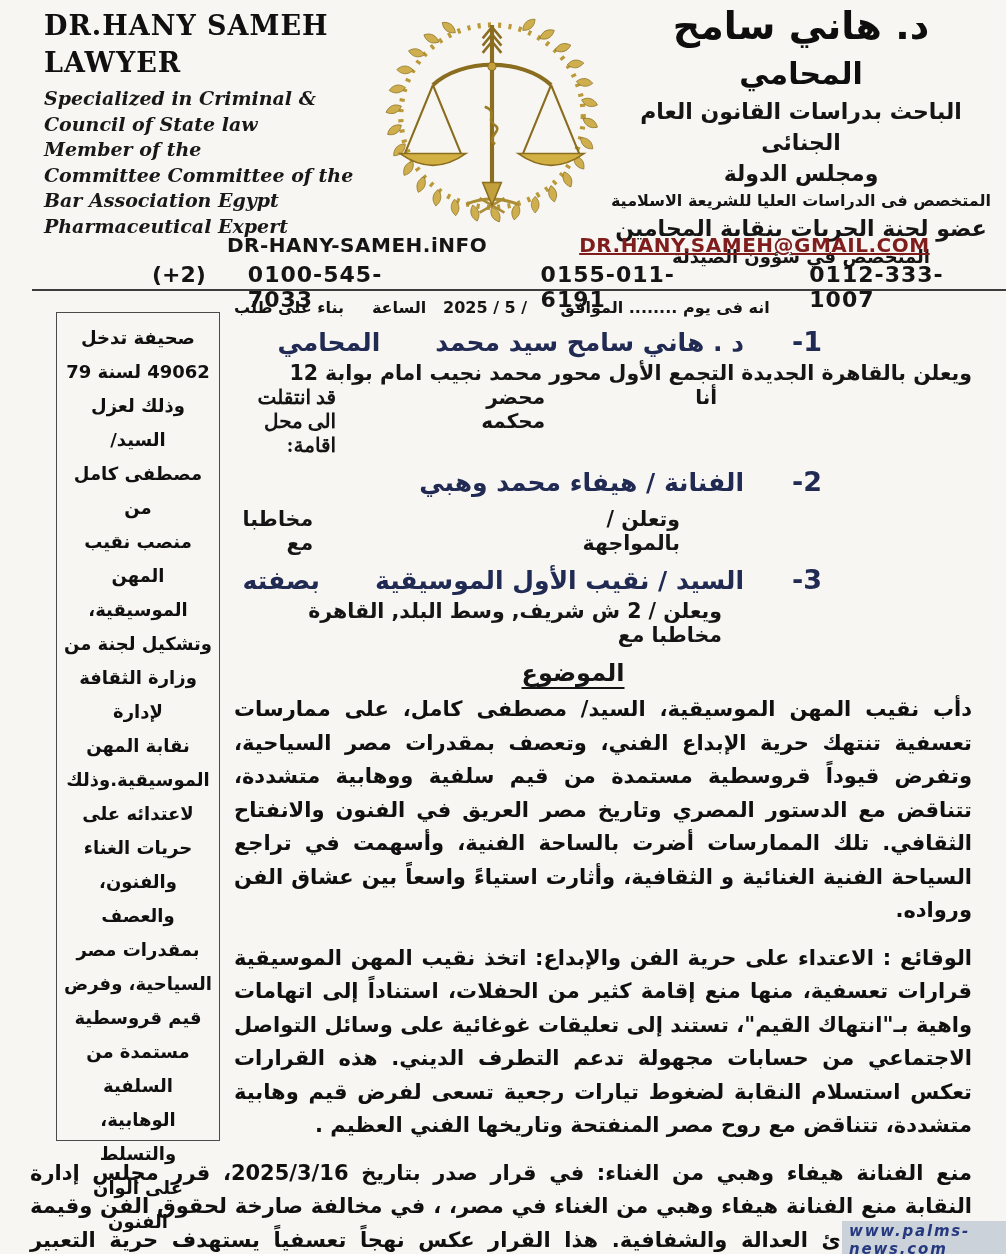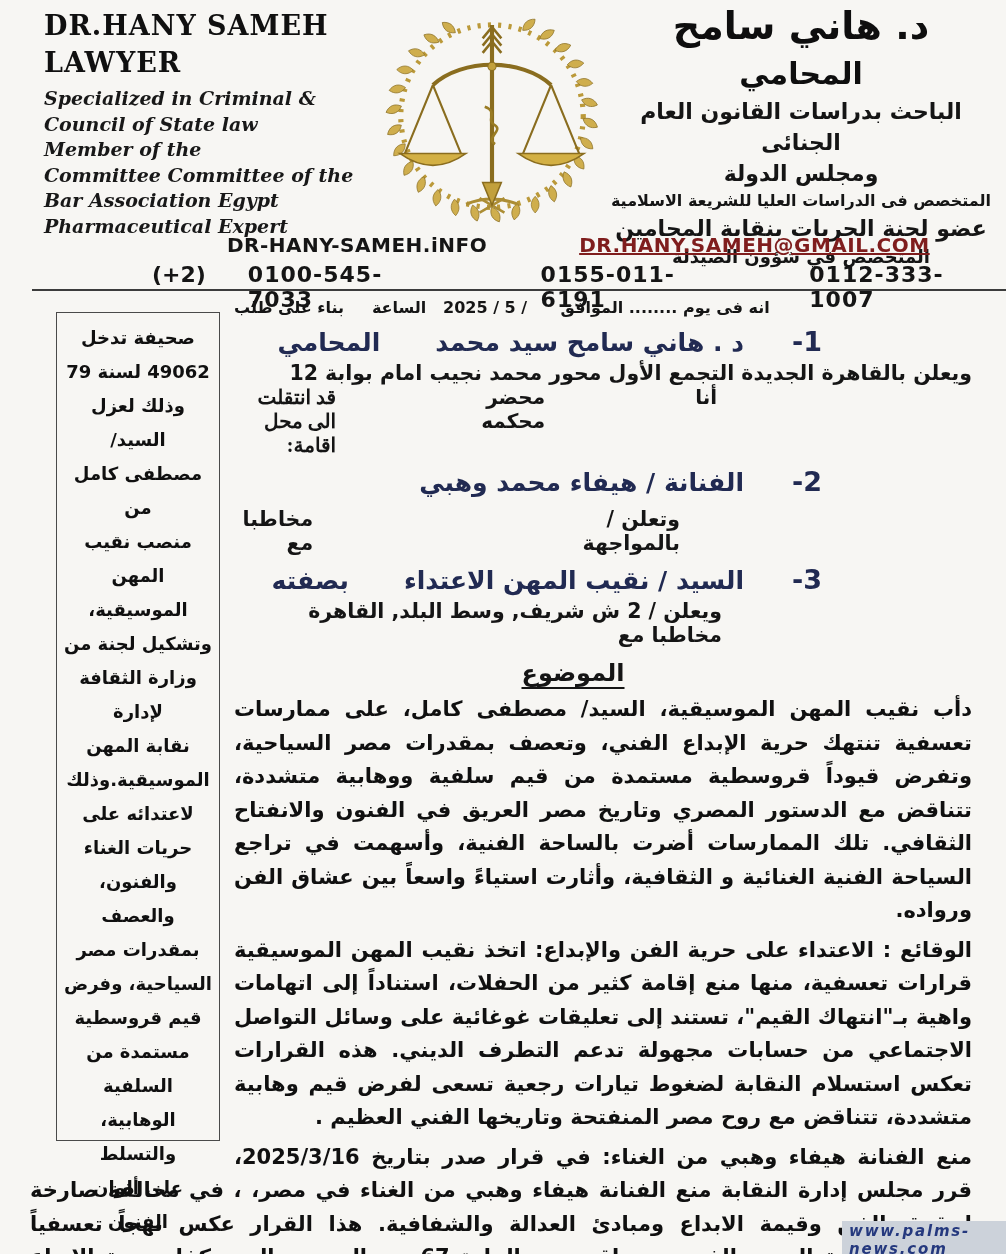--- a/index.html
+++ b/index.html
@@ -46,21 +46,21 @@
   .addr-center{font-size:20.5px;font-weight:bold;text-align:right;margin-top:4px;}
   .addr-1{padding-left:40px;}
   .server-line{display:flex;align-items:baseline;font-size:20px;font-weight:bold;margin-top:0px;padding-right:255px;}
   .server-b{margin-right:150px;}
   .server-c{margin-right:145px;font-family:Liberation Serif, serif;}
   .addr-2{display:flex;align-items:baseline;font-size:20.5px;font-weight:bold;margin-top:10px;padding-right:292px;}
   .addr-2 .gap{margin-right:232px;}
   .addr-3{padding-right:250px;}
   .subject{font-size:24px;font-weight:bold;text-align:center;margin-top:12px;padding-right:60px;}
   .subject span{text-decoration:underline;text-underline-offset:6px;}
-  .para{font-size:21px;font-weight:bold;line-height:33.5px;text-align:justify;margin-top:6px;color:#101010;}
+  .para{font-size:21px;font-weight:bold;line-height:33.5px;text-align:justify;margin-top:14px;color:#101010;}
   .para-first{margin-top:6px;}
 
   .watermark{position:absolute;left:842px;top:1221px;background:#ccd2da;color:#25397e;
              font-style:italic;font-weight:bold;font-size:15px;letter-spacing:1.8px;padding:1px 7px 2px;}
 </style>
 </head>
 <body>
 
 <div class="page">
 
@@ -206,21 +206,21 @@
       <span class="party-num">2-</span>
       <span class="party-name">الفنانة  / هيفاء محمد وهبي</span>
     </div>
     <div class="addr-2">
       <span>وتعلن / بالمواجهة</span>
       <span class="gap">مخاطبا مع</span>
     </div>
 
     <div class="party">
       <span class="party-num">3-</span>
-      <span class="party-name">السيد / نقيب المهن الاعتداء</span>
+      <span class="party-name">السيد / نقيب الأول الموسيقية</span>
       <span class="party-role">بصفته</span>
     </div>
     <div class="addr-center addr-3">ويعلن / 2 ش شريف, وسط البلد, القاهرة  مخاطبا مع</div>
 
     <div class="subject">
       <span>الموضوع</span>
     </div>
 
     <div class="para para-first">دأب نقيب المهن الموسيقية، السيد/ مصطفى كامل، على ممارسات تعسفية تنتهك حرية الإبداع الفني، وتعصف بمقدرات مصر السياحية، وتفرض قيوداً قروسطية مستمدة من قيم سلفية ووهابية متشددة، تتناقض مع الدستور المصري وتاريخ مصر العريق في الفنون والانفتاح الثقافي. تلك الممارسات أضرت بالساحة الفنية، وأسهمت في تراجع السياحة الفنية الغنائية و الثقافية، وأثارت استياءً واسعاً بين عشاق الفن ورواده.</div>
     <div class="para">الوقائع : الاعتداء على حرية الفن والإبداع: اتخذ نقيب المهن الموسيقية قرارات تعسفية، منها منع إقامة كثير من الحفلات، استناداً إلى اتهامات واهية بـ"انتهاك القيم"، تستند إلى تعليقات غوغائية على وسائل التواصل الاجتماعي من حسابات مجهولة تدعم التطرف الديني. هذه القرارات تعكس استسلام النقابة لضغوط تيارات رجعية تسعى لفرض قيم وهابية متشددة، تتناقض مع روح مصر المنفتحة وتاريخها الفني العظيم .</div>

